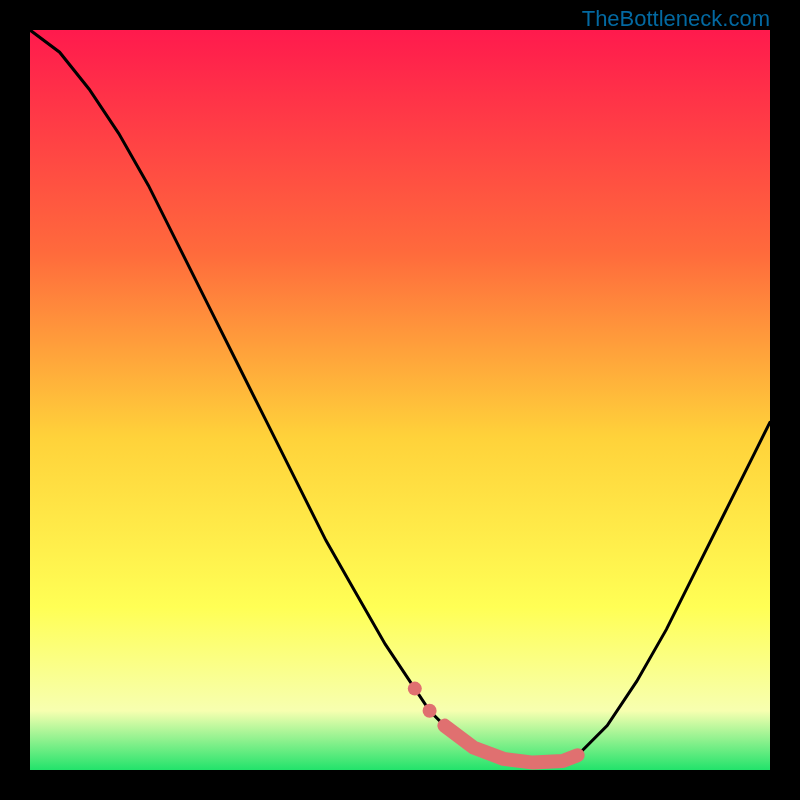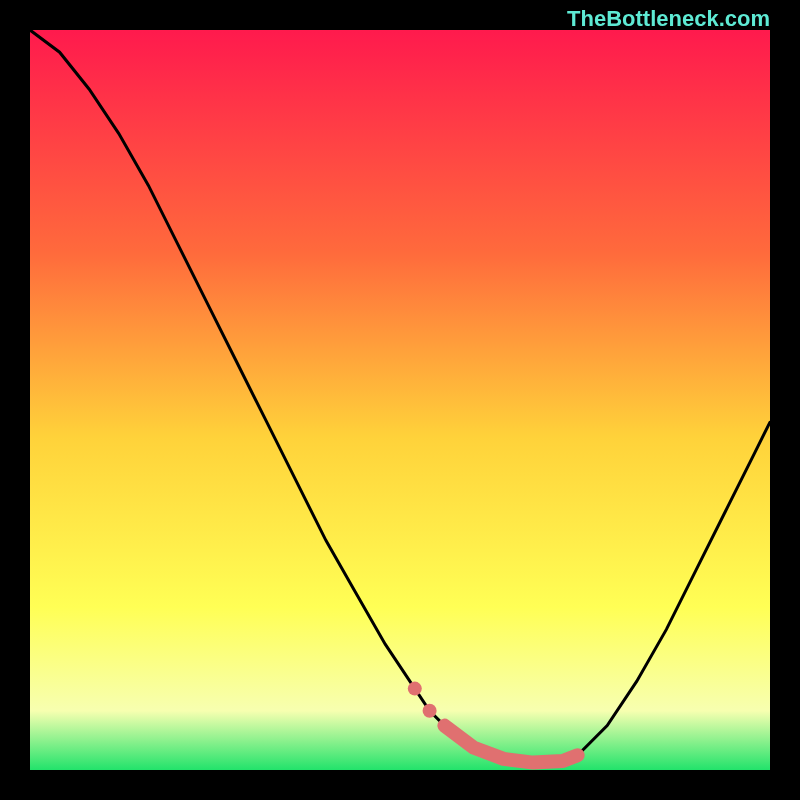--- a/index.html
+++ b/index.html
@@ -37,24 +37,24 @@
     position: absolute;
     left: 0;
     top: 0;
     width: 740px;
     height: 740px;
   }
   .watermark {
     position: absolute;
     top: 6px;
     right: 30px;
-    color: #5eead4;
+    color: #0369a1;
     font-family: Arial, Helvetica, sans-serif;
     font-size: 22px;
-    font-weight: 700;
+    font-weight: 400;
     user-select: none;
   }
 </style>
 </head>
 <body>
 
 <div class="frame">
 
   <div class="watermark">TheBottleneck.com</div>
 

